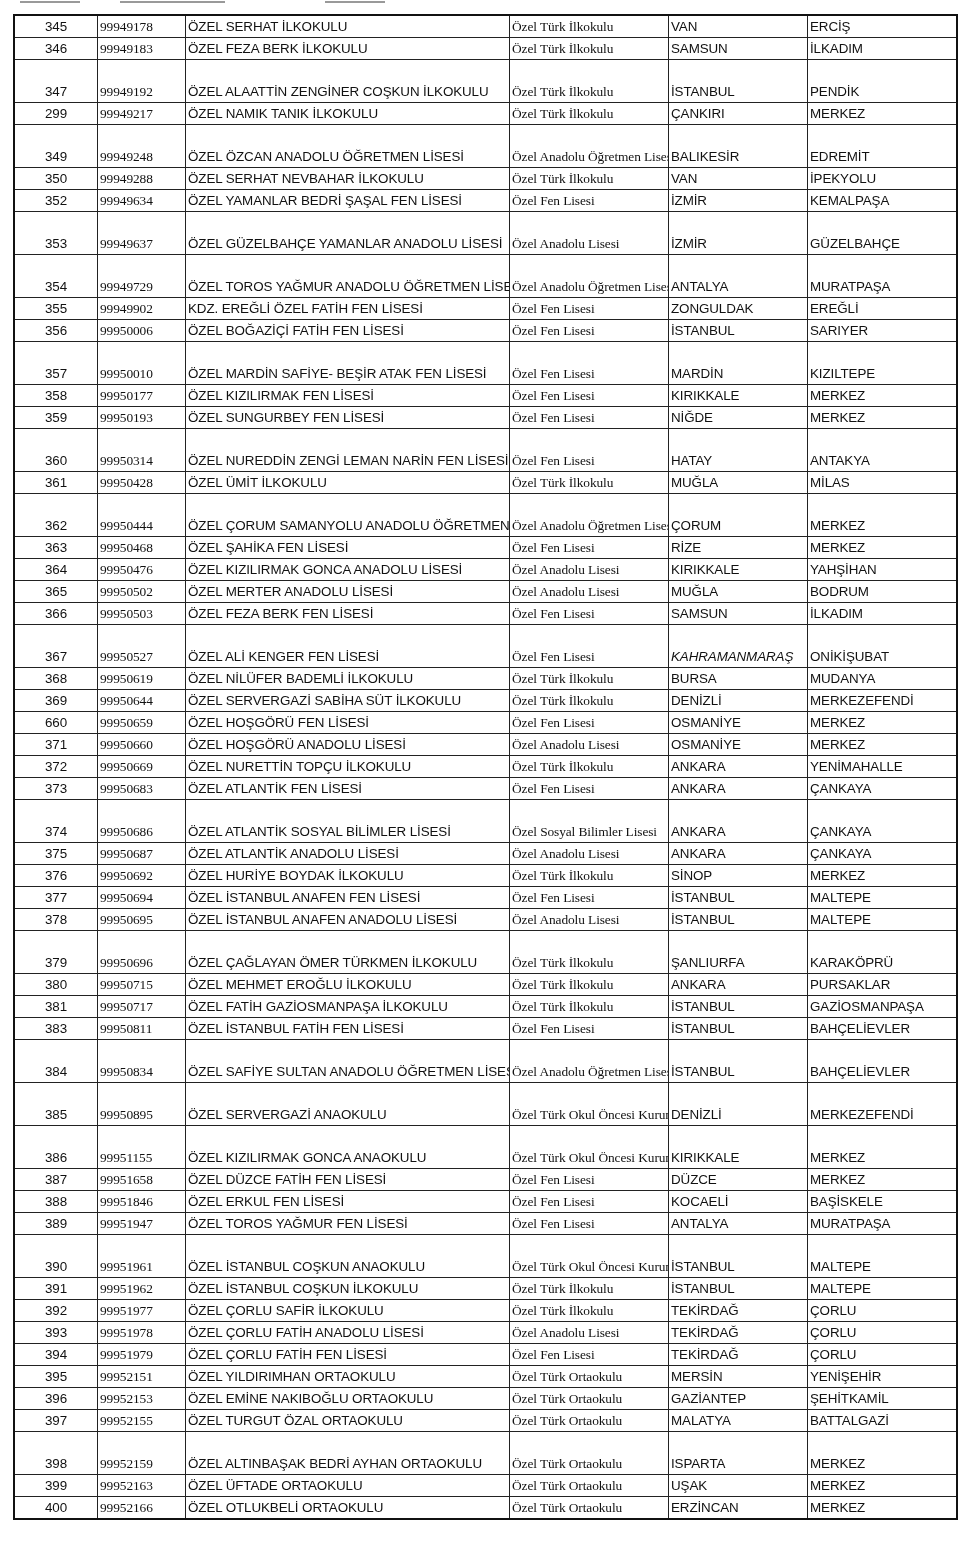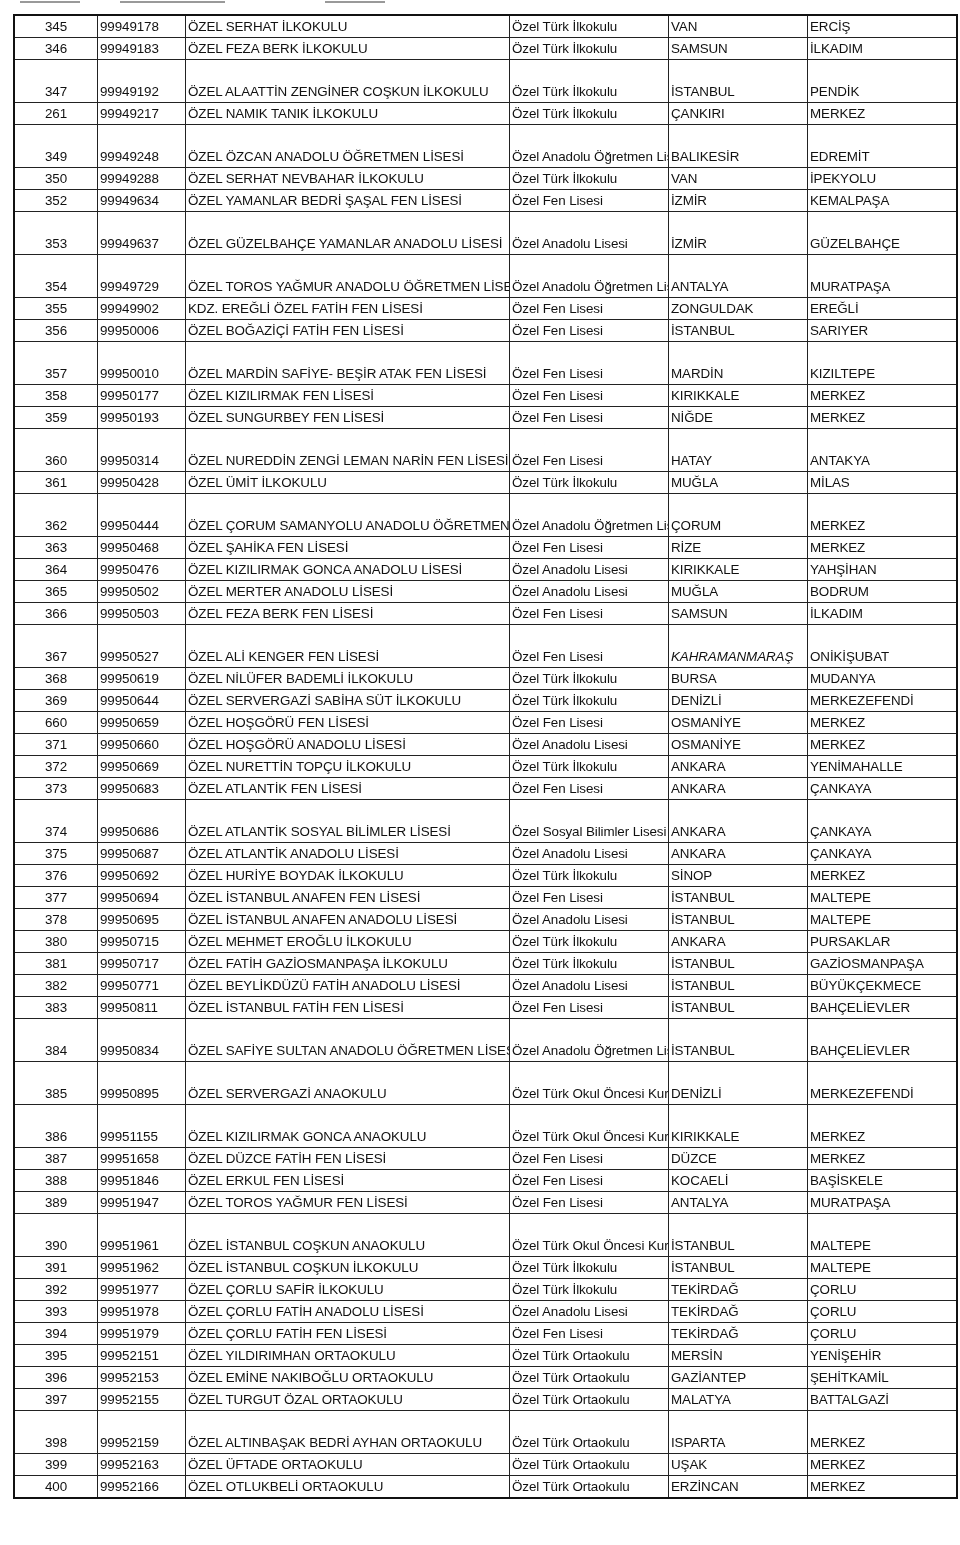--- a/index.html
+++ b/index.html
@@ -7,23 +7,23 @@
          font-family: "Liberation Sans", "DejaVu Sans", sans-serif; color: #111; }
   .topmarks { position: absolute; top: 0; left: 0; width: 960px; height: 14px; }
   .topmarks span { position: absolute; top: 1px; height: 2px; background: #999; }
   table.list { position: absolute; left: 13px; top: 14px; border-collapse: collapse;
                table-layout: fixed; width: 938px; border: 2px solid #111; }
   table.list td { border: 1px solid #222; padding: 0 2px; font-size: 13.4px; line-height: 21px;
                   vertical-align: bottom; white-space: nowrap; overflow: hidden; letter-spacing: -0.1px; }
   table.list tr { height: 21.5px; }
   table.list tr.tall { height: 43px; margin-left: 34px; }
   td.c-no { text-align: center; width: 78px; }
-  td.c-code { width: 83px; }
+  td.c-code { width: 83px; font-family: Liberation Serif, serif; }
   td.c-name { width: 319px; }
-  td.c-type { width: 154px; }
+  td.c-type { width: 154px; font-family: Liberation Serif, serif; }
   td.c-city { width: 134px; }
   td.c-dist { width: 144px; }
   td.wrap { white-space: normal; }
   td.small { font-size: 12px; font-style: italic; }
 </style>
 </head>
 <body>
 
 <div class="topmarks">
   <span style="left:20px;width:60px"></span>
@@ -51,21 +51,21 @@
   </tr>
       <tr class="tall">
     <td class="c-no">347</td>
     <td class="c-code">99949192</td>
     <td class="c-name wrap">ÖZEL ALAATTİN ZENGİNER COŞKUN İLKOKULU</td>
     <td class="c-type wrap">Özel Türk İlkokulu</td>
     <td class="c-city">İSTANBUL</td>
     <td class="c-dist">PENDİK</td>
   </tr>
       <tr>
-    <td class="c-no">261</td>
+    <td class="c-no">299</td>
     <td class="c-code">99949217</td>
     <td class="c-name wrap">ÖZEL NAMIK TANIK İLKOKULU</td>
     <td class="c-type wrap">Özel Türk İlkokulu</td>
     <td class="c-city">ÇANKIRI</td>
     <td class="c-dist">MERKEZ</td>
   </tr>
       <tr class="tall">
     <td class="c-no">349</td>
     <td class="c-code">99949248</td>
     <td class="c-name wrap">ÖZEL ÖZCAN ANADOLU ÖĞRETMEN LİSESİ</td>
@@ -290,43 +290,43 @@
     <td class="c-dist">MALTEPE</td>
   </tr>
       <tr>
     <td class="c-no">378</td>
     <td class="c-code">99950695</td>
     <td class="c-name wrap">ÖZEL İSTANBUL ANAFEN ANADOLU LİSESİ</td>
     <td class="c-type wrap">Özel Anadolu Lisesi</td>
     <td class="c-city">İSTANBUL</td>
     <td class="c-dist">MALTEPE</td>
   </tr>
+      <tr class="tall">
+    <td class="c-no">379</td>
+    <td class="c-code">99950696</td>
+    <td class="c-name wrap">ÖZEL ÇAĞLAYAN ÖMER TÜRKMEN İLKOKULU</td>
+    <td class="c-type wrap">Özel Türk İlkokulu</td>
+    <td class="c-city">ŞANLIURFA</td>
+    <td class="c-dist">KARAKÖPRÜ</td>
+  </tr>
       <tr>
     <td class="c-no">380</td>
     <td class="c-code">99950715</td>
     <td class="c-name wrap">ÖZEL MEHMET EROĞLU İLKOKULU</td>
     <td class="c-type wrap">Özel Türk İlkokulu</td>
     <td class="c-city">ANKARA</td>
     <td class="c-dist">PURSAKLAR</td>
   </tr>
       <tr>
     <td class="c-no">381</td>
     <td class="c-code">99950717</td>
     <td class="c-name wrap">ÖZEL FATİH GAZİOSMANPAŞA İLKOKULU</td>
     <td class="c-type wrap">Özel Türk İlkokulu</td>
     <td class="c-city">İSTANBUL</td>
     <td class="c-dist">GAZİOSMANPAŞA</td>
-  </tr>
-      <tr>
-    <td class="c-no">382</td>
-    <td class="c-code">99950771</td>
-    <td class="c-name wrap">ÖZEL BEYLİKDÜZÜ FATİH ANADOLU LİSESİ</td>
-    <td class="c-type wrap">Özel Anadolu Lisesi</td>
-    <td class="c-city">İSTANBUL</td>
-    <td class="c-dist">BÜYÜKÇEKMECE</td>
   </tr>
       <tr>
     <td class="c-no">383</td>
     <td class="c-code">99950811</td>
     <td class="c-name wrap">ÖZEL İSTANBUL FATİH FEN LİSESİ</td>
     <td class="c-type wrap">Özel Fen Lisesi</td>
     <td class="c-city">İSTANBUL</td>
     <td class="c-dist">BAHÇELİEVLER</td>
   </tr>
       <tr class="tall">

